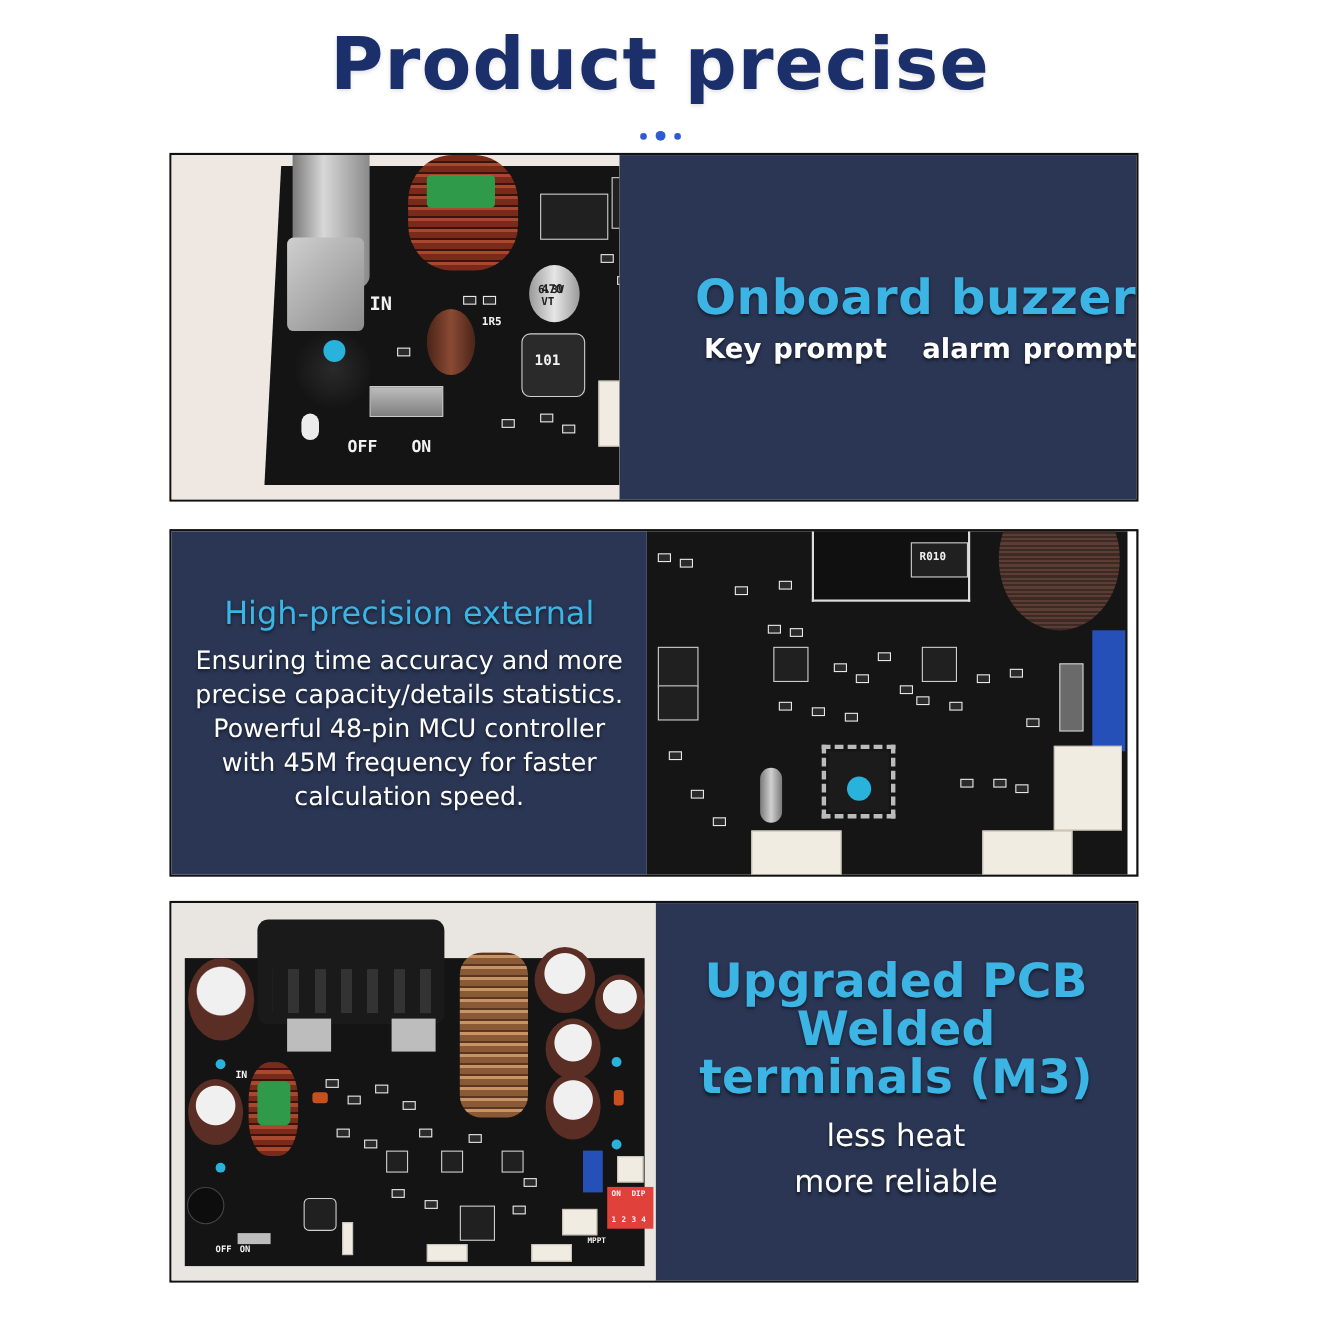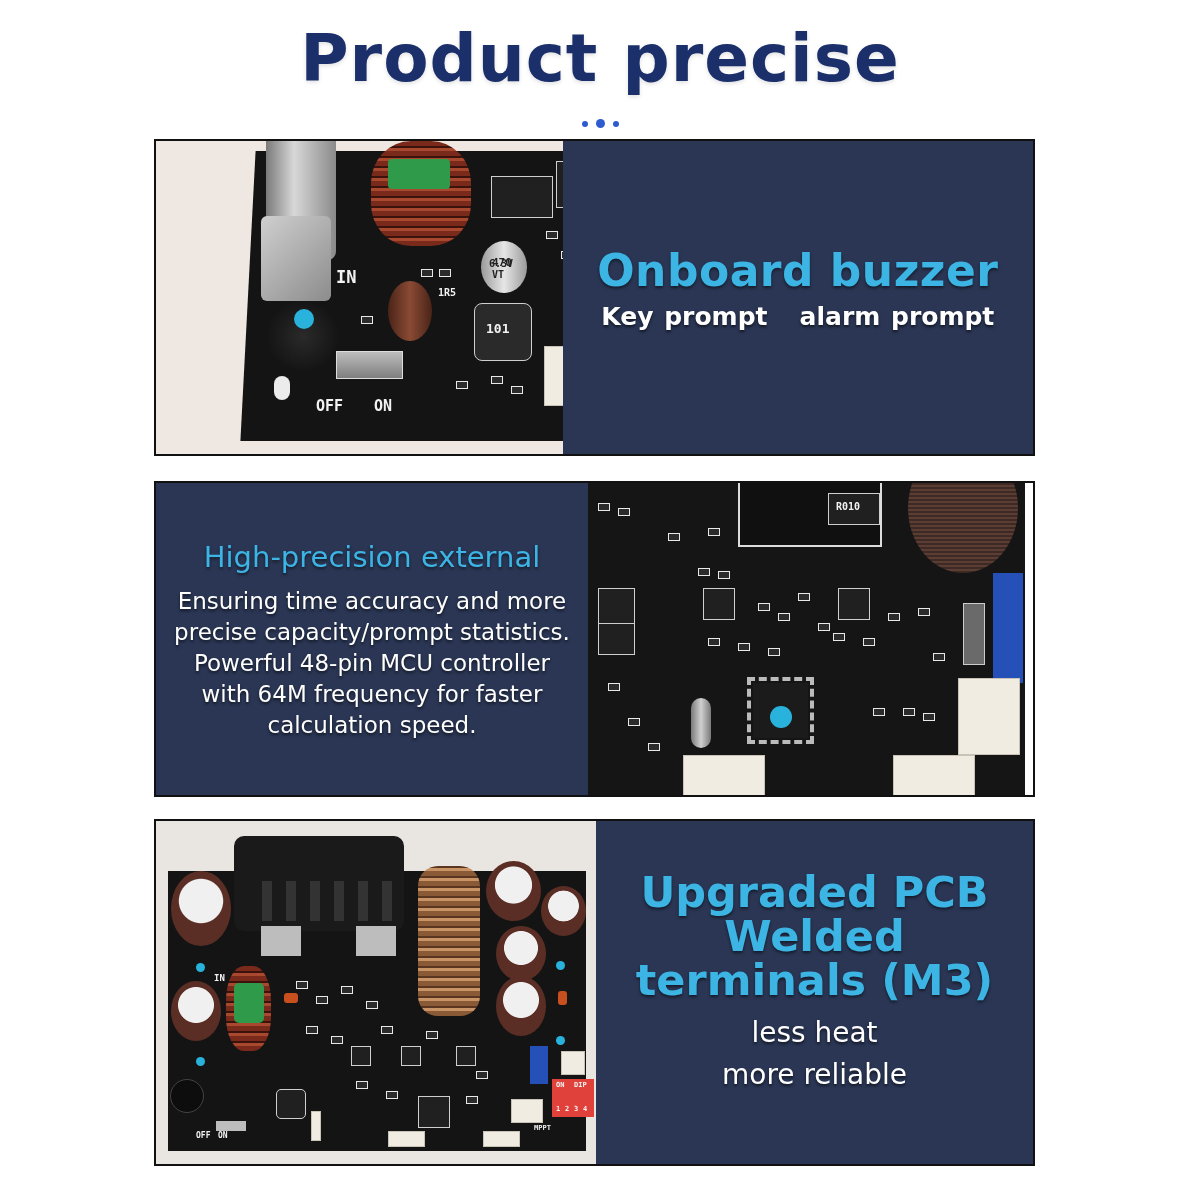--- a/index.html
+++ b/index.html
@@ -34,21 +34,21 @@
     text-align: center;
     box-sizing: border-box;
   }
   .panel-photo { position: relative; overflow: hidden; box-sizing: border-box; }
 
   .h-cyan { color: #3cb4e4; text-shadow: 0 2px 3px rgba(0,0,0,0.5); }
   .t-white { color: #ffffff; text-shadow: 0 2px 3px rgba(0,0,0,0.6); }
 
   
   .row1 .panel-photo { width: 440px; background: #efe8e2; }
-  .row1 .panel-text { width: 509px; padding-bottom: 20px; }
+  .row1 .panel-text { width: 509px; padding-bottom: 20px; align-items: flex-end; }
   .row1 .h-cyan { font-size: 44px; font-weight: bold; letter-spacing: 0.5px; }
   .row1 .t-white { font-size: 25px; font-weight: bold; margin-top: 6px; word-spacing: 2px; }
 
   
   .row2 .panel-text { width: 432px; padding: 0 14px; }
   .row2 .panel-photo { width: 437px; background: #151515; }
   .row2 .h-cyan { font-size: 29px; line-height: 38px; }
   .row2 .t-white { font-size: 23px; line-height: 31px; margin-top: 10px; }
 
   
@@ -128,23 +128,23 @@
   </div>
 </div>
 
 <div class="row row2">
   <div class="panel-text">
     <div class="h-cyan">
       <div>High-precision external</div>
     </div>
     <div class="t-white">
       <div>Ensuring time accuracy and more</div>
-      <div>precise capacity/prompt statistics.</div>
+      <div>precise capacity/details statistics.</div>
       <div>Powerful 48-pin MCU controller</div>
-      <div>with 64M frequency for faster</div>
+      <div>with 45M frequency for faster</div>
       <div>calculation speed.</div>
     </div>
   </div>
   <div class="panel-photo">
 
     <div style="position:absolute; left:150px; top:0; width:140px; height:62px; border:2px solid #ddd; border-top:none; background:#101010;"></div>
     <div class="comp" style="left:240px; top:10px; width:50px; height:30px;"></div>
     <span class="silk" style="left:248px; top:18px; font-size:10px;">R010</span>
 
     <div class="cap" style="left:320px; top:-40px; width:110px; height:130px; background:repeating-linear-gradient(0deg,#3e2a24 0 2px,#5c3d33 2px 4px);"></div>

